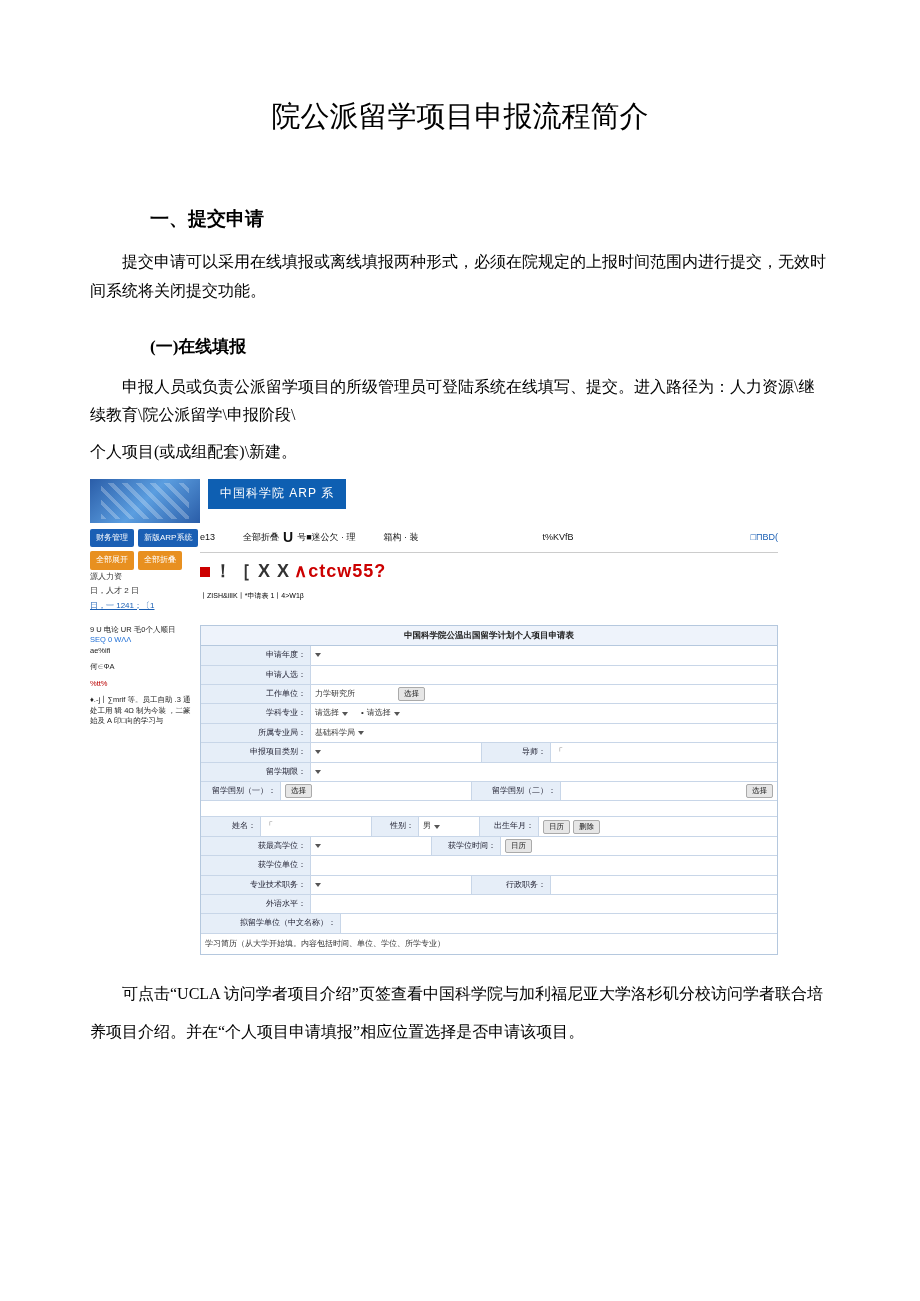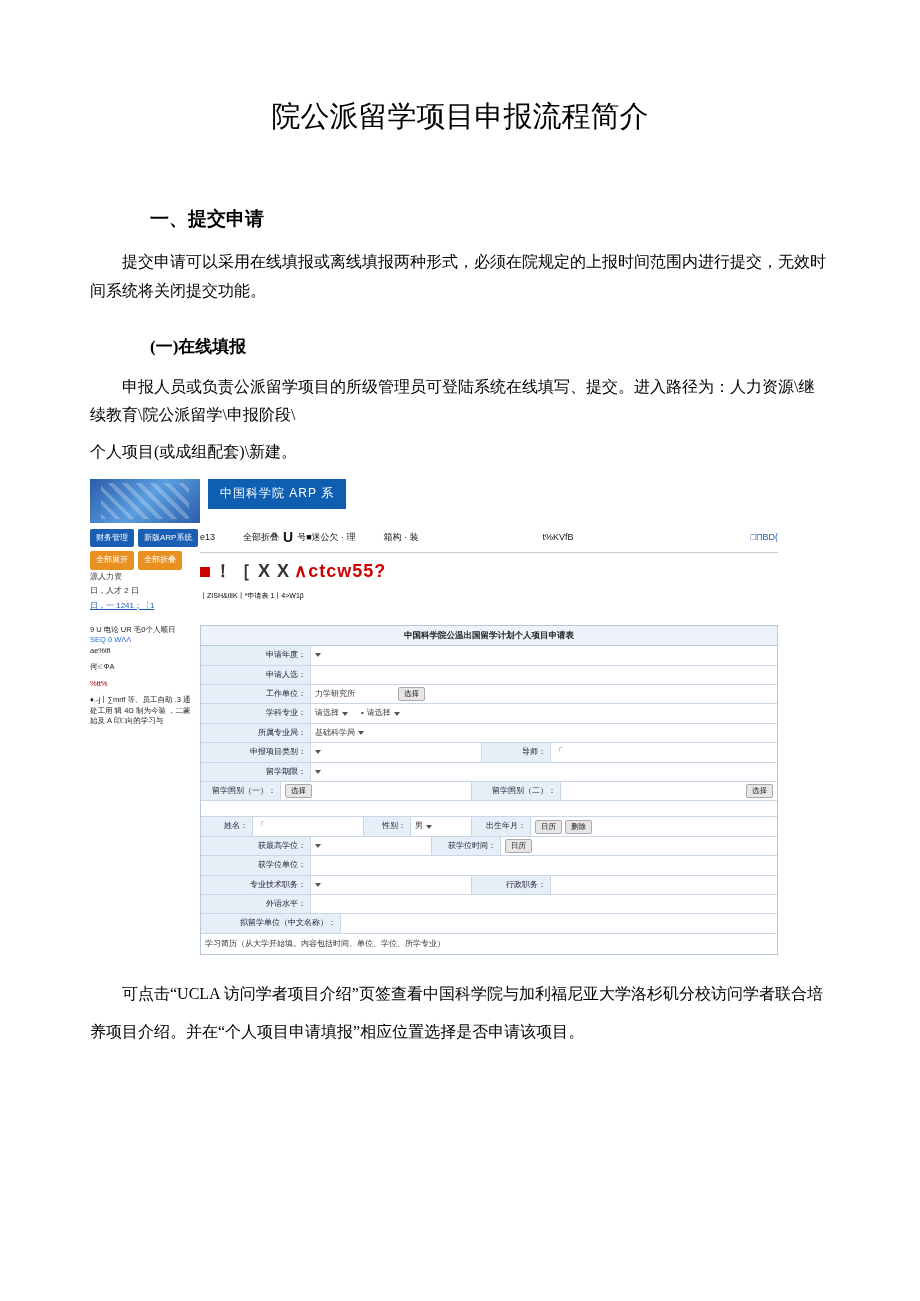--- a/index.html
+++ b/index.html
@@ -354,21 +354,21 @@
           </div>
         <div class="ss-label mid" style="width:90px;">留学国别（二）：</div>
         <div class="ss-cell">
             <span class="ss-btn" style="margin-left:auto;">选择</span>
           </div>
       </div>
 
       <div class="ss-row" style="height:6px; background:#fff;"></div>
 
       <div class="ss-row">
-        <div class="ss-label" style="width:52px;">姓名：</div>
+        <div class="ss-label" style="width:60px;">姓名：</div>
         <div class="ss-cell fix" style="width:110px;">「</div>
         <div class="ss-label mid" style="width:48px;">性别：</div>
         <div class="ss-cell fix" style="width:60px;">
             <span class="ss-select">
               <span>男</span>
               <span class="ss-caret"></span>
             </span>
           </div>
         <div class="ss-label mid" style="width:60px;">出生年月：</div>
         <div class="ss-cell">

